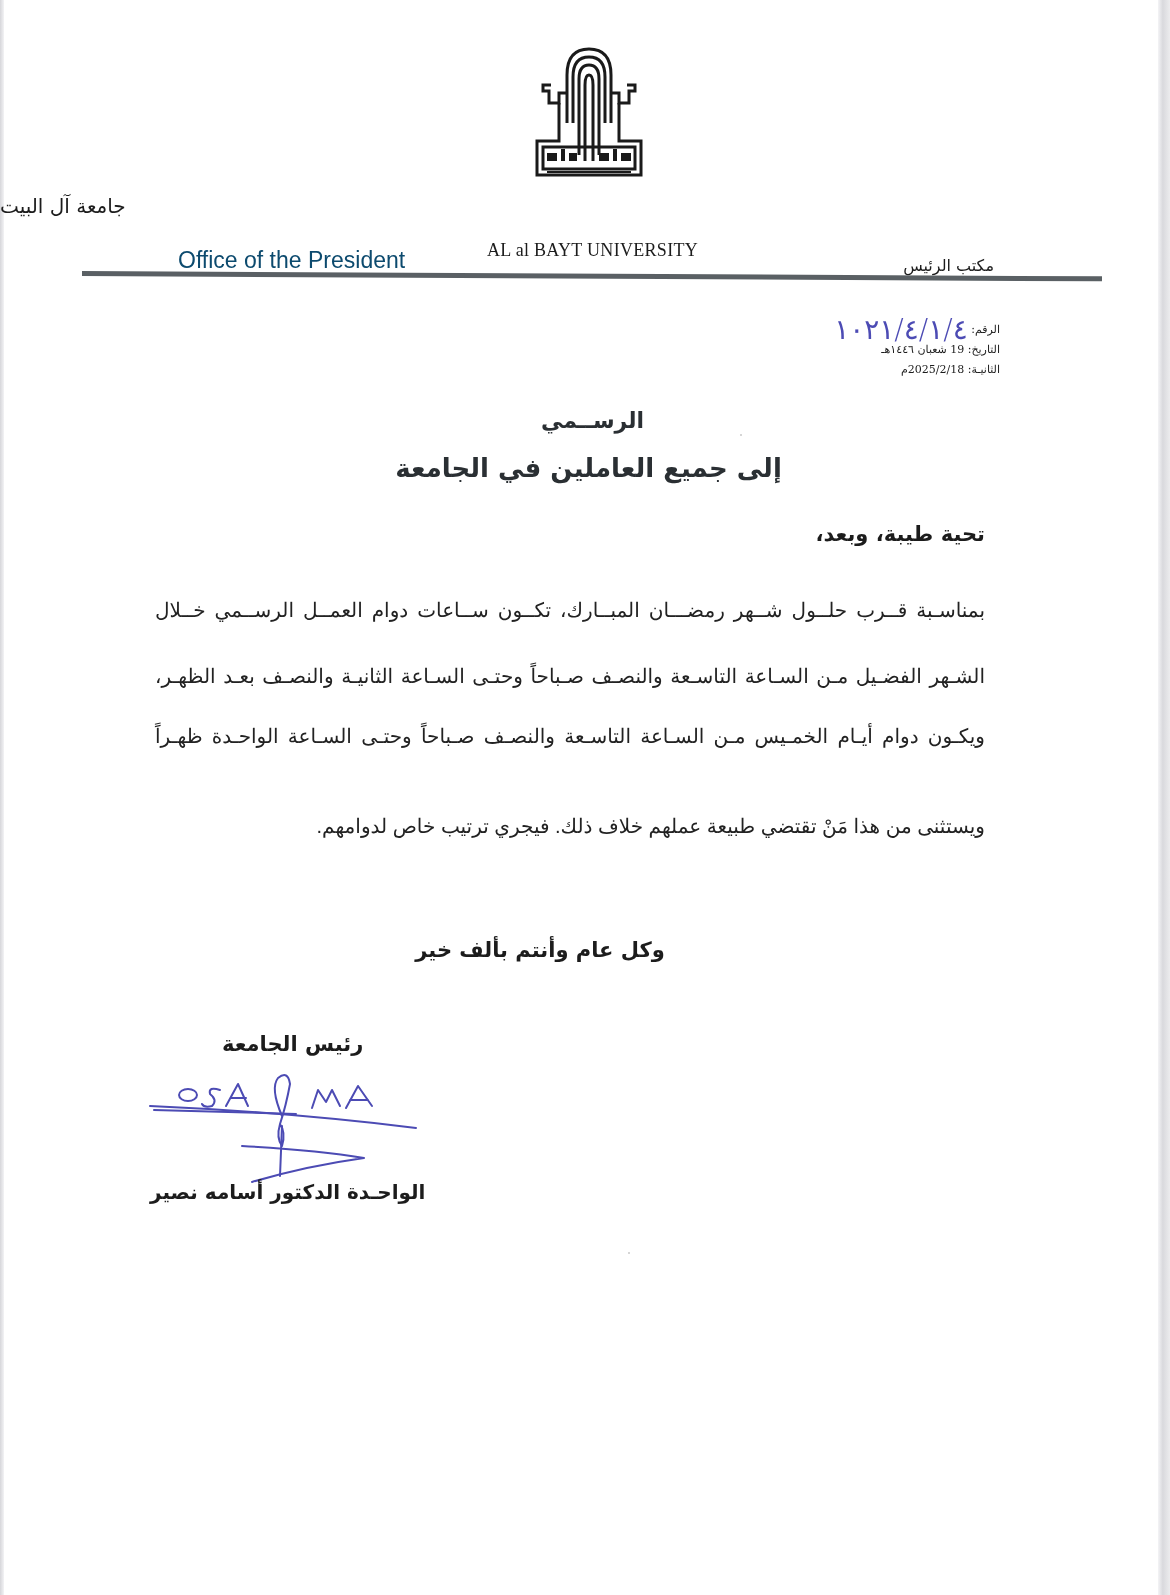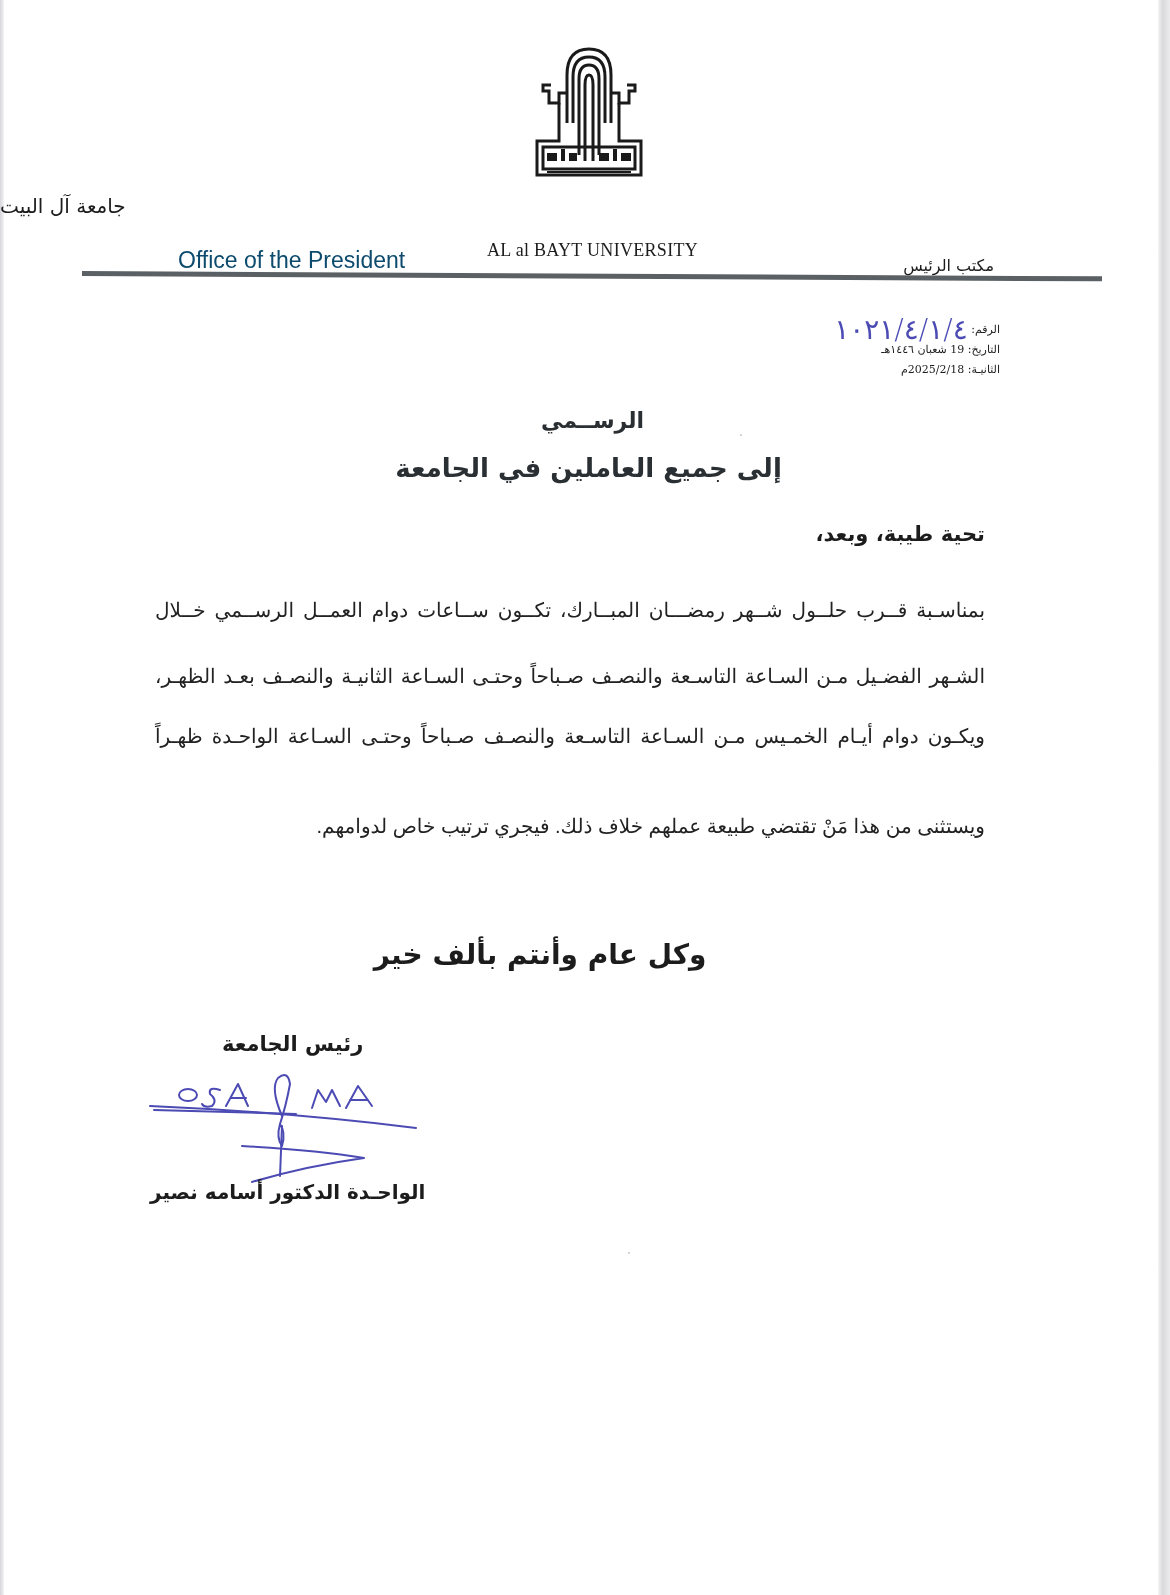--- a/index.html
+++ b/index.html
@@ -24,21 +24,21 @@
   .ref-label { font-size:11px; }
   .ref-hand { font-family:"DejaVu Sans", sans-serif; color:#4c4bb4; font-size:28px; letter-spacing:8px; vertical-align:middle; font-weight:300; }
 
   .title1 { position:absolute; left:0; width:1170px; top:408px; text-align:center; font-size:22px; font-weight:bold; direction:rtl; color:#2a2f33; padding-left:15px; box-sizing:border-box; }
   .title2 { position:absolute; left:0; width:1170px; top:453px; text-align:center; font-size:26px; font-weight:bold; direction:rtl; color:#2a2f33; padding-left:7px; box-sizing:border-box; }
 
   .greeting { position:absolute; right:185px; top:522px; font-size:21px; font-weight:bold; direction:rtl; }
   .body-line { position:absolute; right:185px; width:830px; direction:rtl; font-family:"Liberation Sans", sans-serif; font-size:20px; text-align:justify; text-align-last:justify; white-space:nowrap; color:#222; }
   .body-line.last { text-align-last:right; width:auto; }
 
-  .closing { position:absolute; left:0; width:1170px; top:938px; text-align:center; font-size:28px; font-weight:bold; direction:rtl; padding-right:90px; box-sizing:border-box; }
+  .closing { position:absolute; left:0; width:1170px; top:938px; text-align:center; font-size:21px; font-weight:bold; direction:rtl; padding-right:90px; box-sizing:border-box; }
   .sig-title { position:absolute; left:222px; top:1032px; font-size:21px; font-weight:bold; direction:rtl; }
   .signature { position:absolute; left:146px; top:1066px; width:280px; height:120px; }
   .sig-name { position:absolute; left:150px; top:1180px; font-size:20px; font-weight:bold; direction:rtl; }
   .speck { position:absolute; width:2px; height:2px; background:#c8c8c8; border-radius:1px; }
 </style>
 </head>
 <body>
 
 <div class="edge-left"></div>
 <div class="edge-right"></div>

